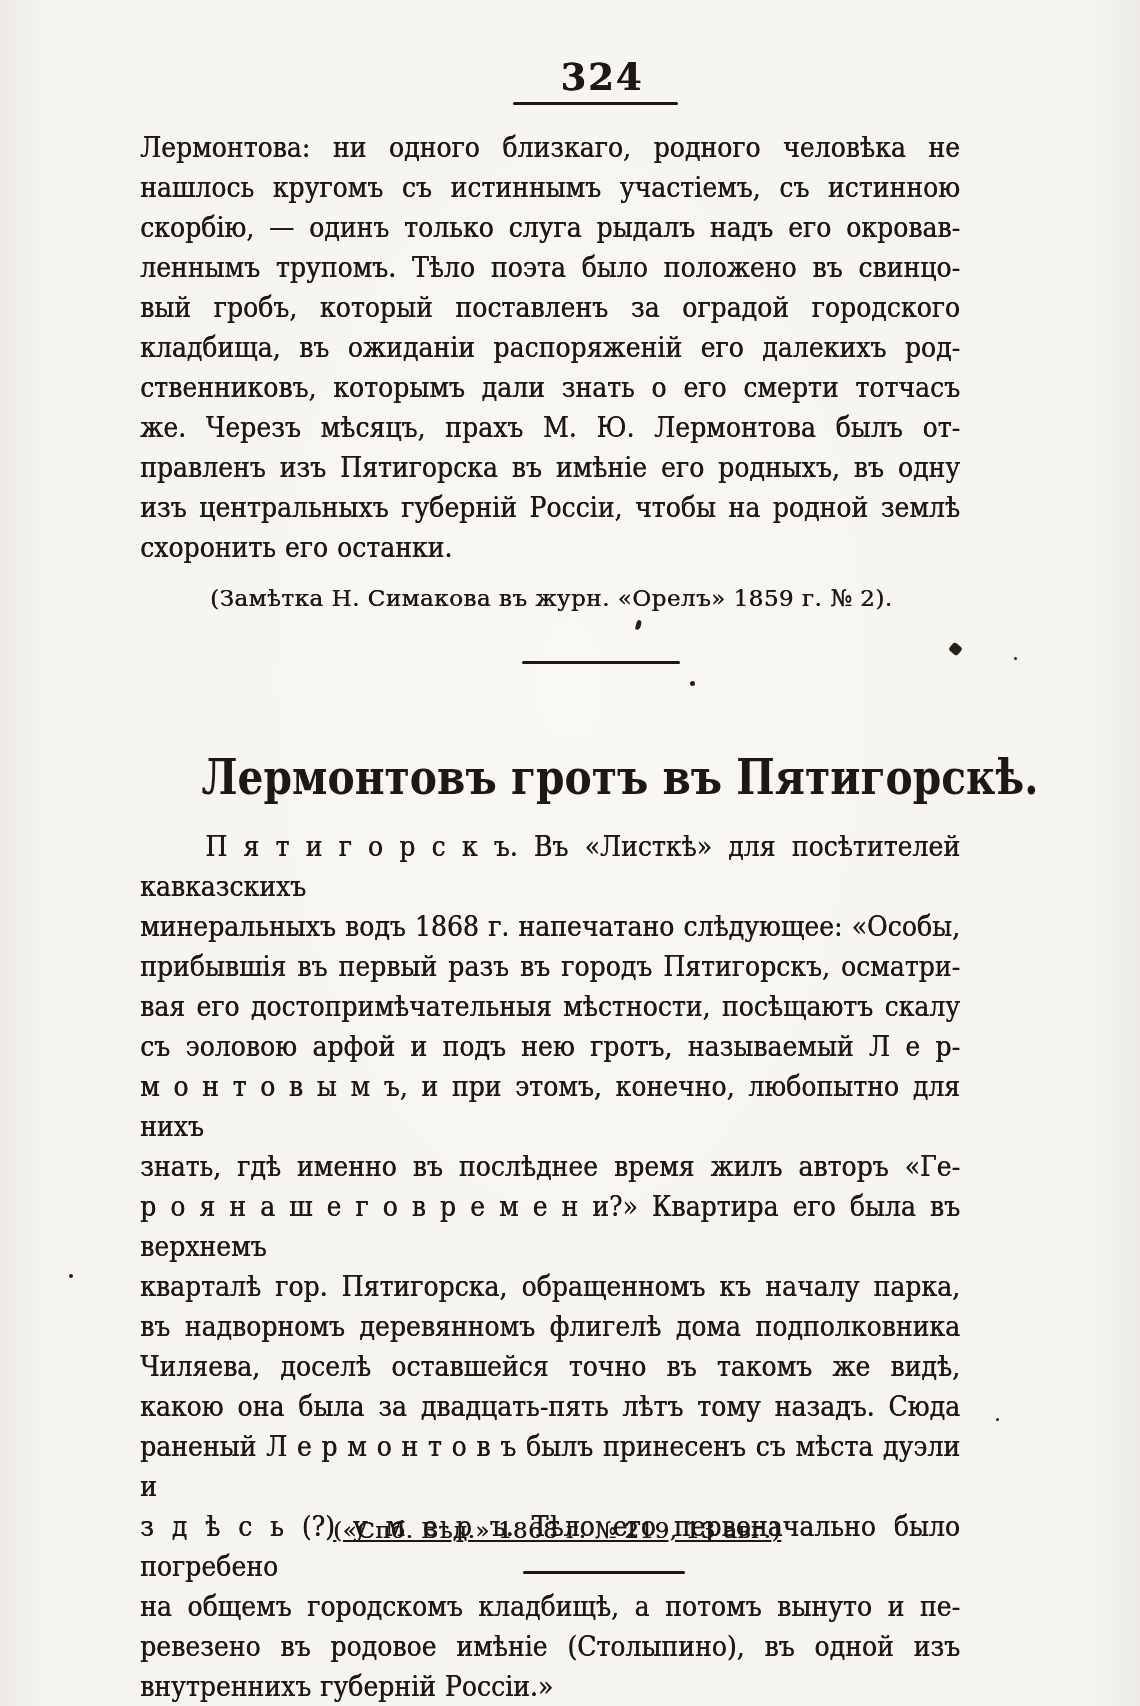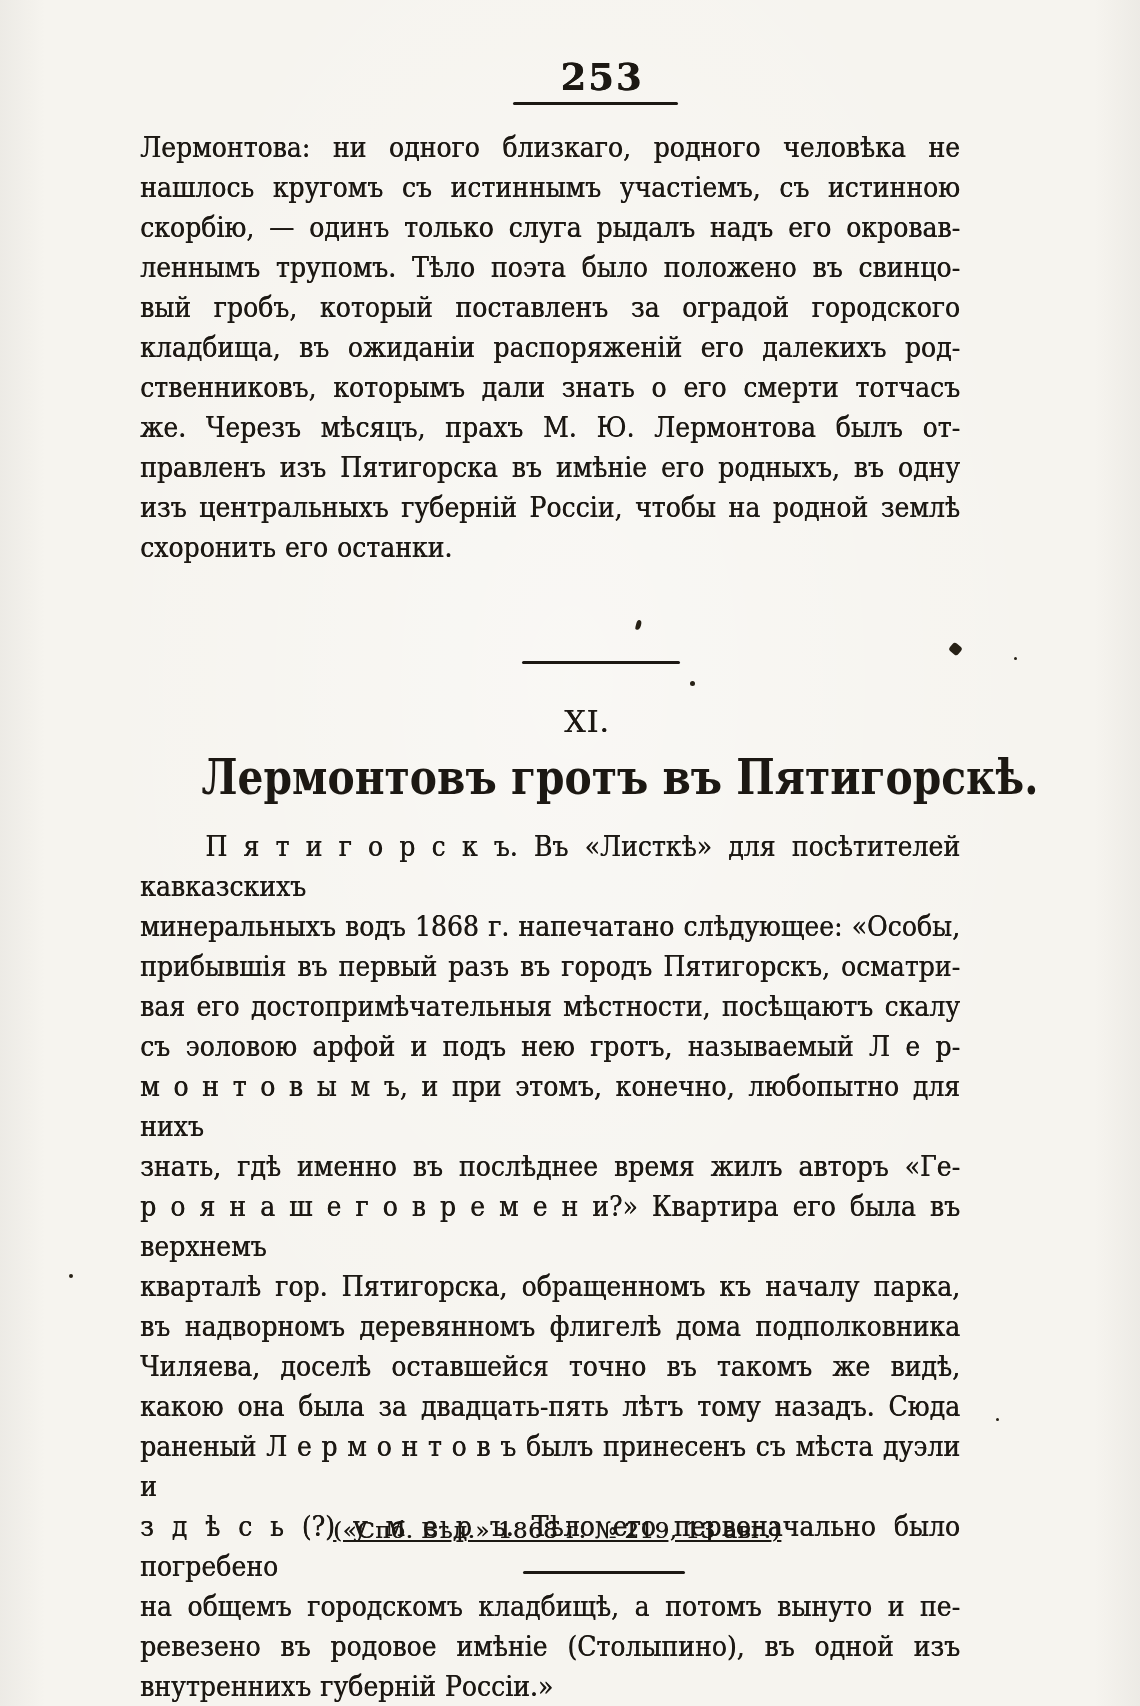--- a/index.html
+++ b/index.html
@@ -64,41 +64,41 @@
   .speck-dot-b { left:690px; top:681px; width:5px; height:5px; border-radius:50%; }
   .speck-comma { left:636px; top:620px; width:5px; height:10px; border-radius:60% 60% 70% 30%; transform:rotate(14deg); }
   .speck-dot-c { left:69px; top:1274px; width:4px; height:4px; border-radius:50%; }
   .speck-dot-d { left:996px; top:1418px; width:3px; height:3px; border-radius:50%; }
 </style>
 </head>
 <body>
 
 <div class="page">
 
-  <div class="page-number print">253</div>
+  <div class="page-number print">324</div>
   <div class="rule rule-top"></div>
 
   <div class="para para-1 print">
       <div class="line">Лермонтова: ни одного близкаго, родного человѣка не</div>
       <div class="line">нашлось кругомъ съ истиннымъ участіемъ, съ истинною</div>
       <div class="line">скорбію, — одинъ только слуга рыдалъ надъ его окровав-</div>
       <div class="line">леннымъ трупомъ. Тѣло поэта было положено въ свинцо-</div>
       <div class="line">вый гробъ, который поставленъ за оградой городского</div>
       <div class="line">кладбища, въ ожиданіи распоряженій его далекихъ род-</div>
       <div class="line">ственниковъ, которымъ дали знать о его смерти тотчасъ</div>
       <div class="line">же. Черезъ мѣсяцъ, прахъ М. Ю. Лермонтова былъ от-</div>
       <div class="line">правленъ изъ Пятигорска въ имѣніе его родныхъ, въ одну</div>
       <div class="line">изъ центральныхъ губерній Россіи, чтобы на родной землѣ</div>
       <div class="line">схоронить его останки.</div>
     </div>
 
+  <div class="citation citation-1 print">(Замѣтка Н. Симакова въ журн. «Орелъ» 1859 г. № 2).</div>
 
   <div class="rule rule-mid"></div>
 
-  <div class="chapter-number print">XI.</div>
   <h1 class="chapter-title">Лермонтовъ гротъ въ Пятигорскѣ.</h1>
 
   <div class="para para-2 print">
       <div class="line">П я т и г о р с к ъ. Въ «Листкѣ» для посѣтителей кавказскихъ</div>
       <div class="line">минеральныхъ водъ 1868 г. напечатано слѣдующее: «Особы,</div>
       <div class="line">прибывшія въ первый разъ въ городъ Пятигорскъ, осматри-</div>
       <div class="line">вая его достопримѣчательныя мѣстности, посѣщаютъ скалу</div>
       <div class="line">съ эоловою арфой и подъ нею гротъ, называемый Л е р-</div>
       <div class="line">м о н т о в ы м ъ, и при этомъ, конечно, любопытно для нихъ</div>
       <div class="line">знать, гдѣ именно въ послѣднее время жилъ авторъ «Ге-</div>

